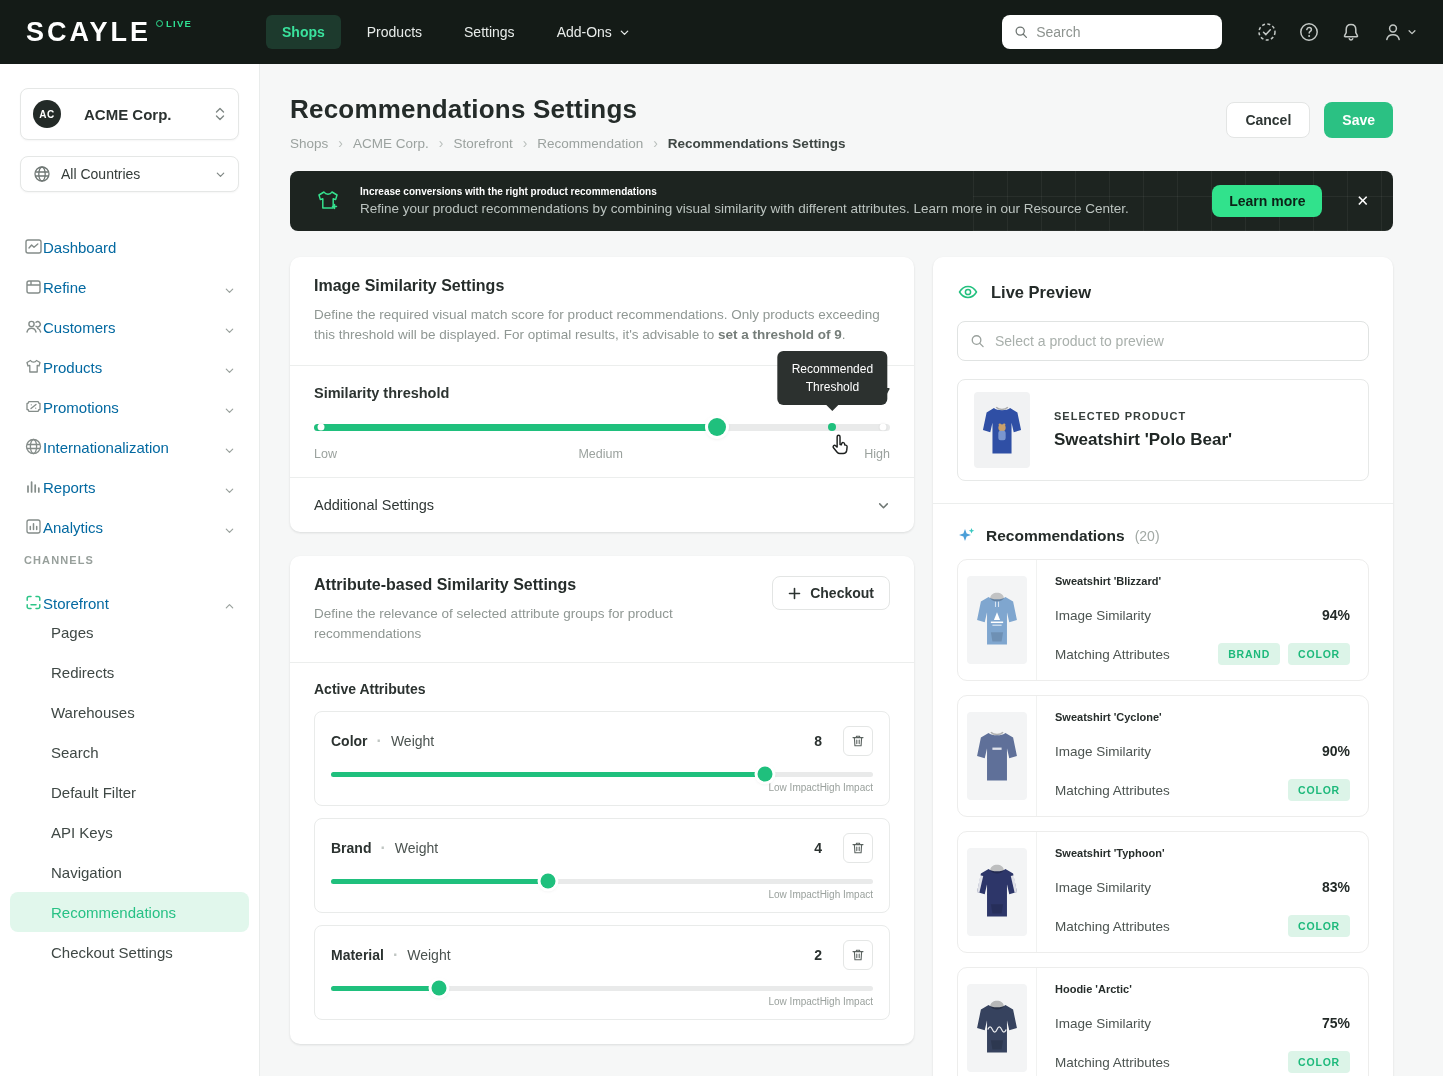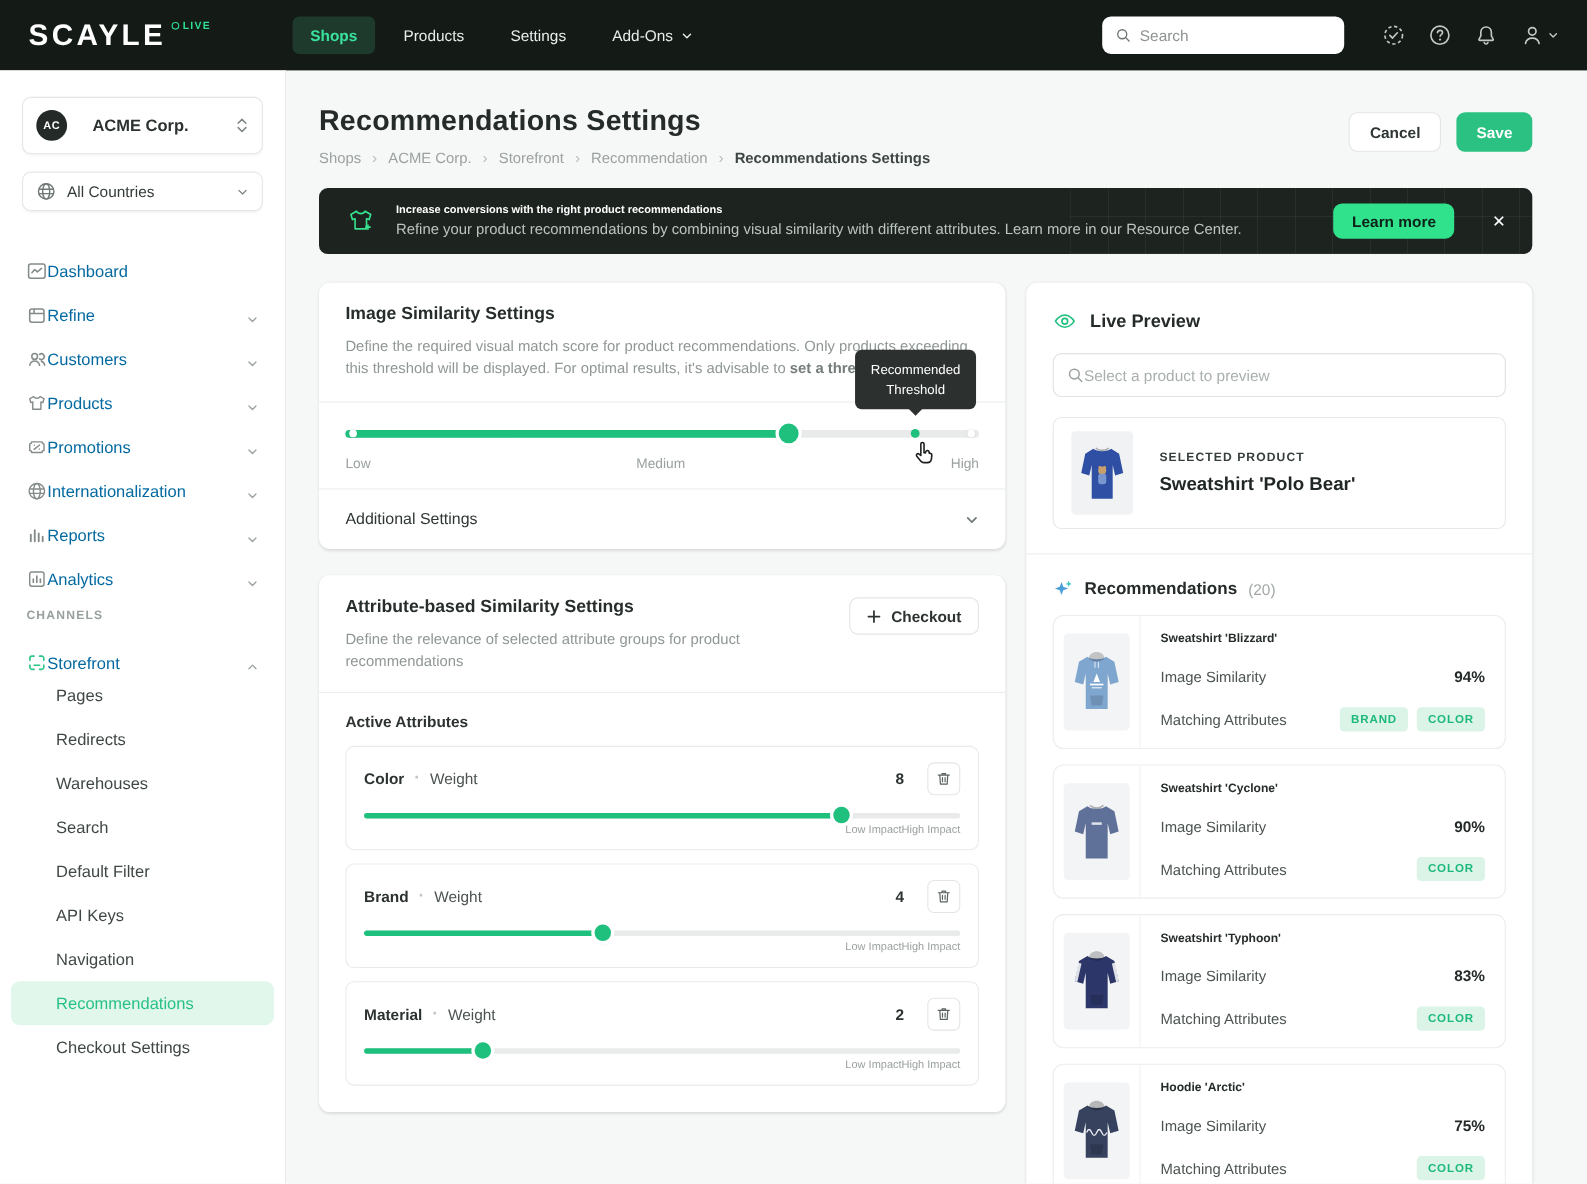--- a/index.html
+++ b/index.html
@@ -111,21 +111,21 @@
   .trash-btn{width:30px;height:30px;margin-left:12px;border:1px solid #e4e6e5;border-radius:6px;background:#fff;display:flex;align-items:center;justify-content:center;color:#5b6360}
   .attr-slider{position:relative;height:16px;margin-top:10px;display:flex;align-items:center}
   .attr-track{position:relative;height:5px;width:100%;background:#e9eaea;border-radius:3px}
   .attr-thumb{position:absolute;top:50%;width:15px;height:15px;border-radius:50%;background:#1fc07d;transform:translate(-50%,-50%);box-shadow:0 0 0 3px #fff,0 1px 4px rgba(0,0,0,.25)}
   .impact-row{display:flex;justify-content:flex-end;margin-top:0;font-size:10px;color:#9aa19d}
 
   
   .right-card{width:460px;flex:none;padding-bottom:6px}
   .rc-sec{padding:24px 24px 22px}
   .lp-head{display:flex;align-items:center;gap:12px;font-size:16.5px;font-weight:800;color:#242b29}
-  .lp-search{margin-top:18px;height:40px;border:1px solid #e0e3e2;border-radius:8px;display:flex;align-items:center;padding:0 12px;color:#a9b0ac}
+  .lp-search{margin-top:18px;height:40px;border:1px solid #e0e3e2;border-radius:8px;display:flex;align-items:center;gap:10px;padding:0 12px;color:#a9b0ac}
   .lp-search input{border:none;outline:none;width:100%;font-size:14px;color:#3c4441;background:transparent}
   .lp-search input::placeholder{color:#a9b0ac}
   .sel-box{margin-top:18px;border:1px solid #e7e9e8;border-radius:8px;padding:12px 16px;display:flex;align-items:center;gap:24px}
   .thumb-img{width:56px;height:76px;background:#f1f2f3;border-radius:4px;display:flex;align-items:center;justify-content:center}
   .sel-label{font-size:11px;font-weight:800;letter-spacing:1px;color:#363e3b}
   .sel-name{font-size:17px;font-weight:800;color:#202725;margin-top:8px}
   .rec-head{display:flex;align-items:center;gap:10px;padding:22px 24px 14px}
   .rec-title{font-size:15.5px;font-weight:800;color:#242b29}
   .rec-count{font-size:14px;color:#a2a9a5}
   .rec-card{border:1px solid #ededec;border-radius:10px;margin:0 24px 14px;display:flex;height:122px;overflow:hidden}
@@ -383,20 +383,24 @@
 
       <div class="left-col">
 
         <section class="card">
           <div class="sec">
             <h2 class="card-h2">Image Similarity Settings</h2>
             <p class="desc"><span>Define the required visual match score for product recommendations. Only products exceeding this threshold will be displayed. For optimal results, it's advisable to </span><b>set a threshold of 9</b><span>.</span></p>
           </div>
           <div class="divider"></div>
           <div class="slider-sec">
+            <div class="slider-row">
+              <span class="slider-label">Similarity threshold</span>
+              <span class="slider-value">7</span>
+            </div>
             <div class="track-wrap">
               <div class="track">
                 <div class="fill" style="width: 70%;"></div>
                 <span class="end-dot start"></span>
                 <span class="end-dot end"></span>
                 <span class="big-thumb" style="left: 70%;"></span>
                 <span class="marker-anchor" style="left: 90%;">
                   <span class="marker-dot"></span>
                   <span class="tooltip"><span>Recommended</span><br><span>Threshold</span></span>
                   <svg class="cursor-hand" width="21" height="24" viewBox="0 0 16 18">

